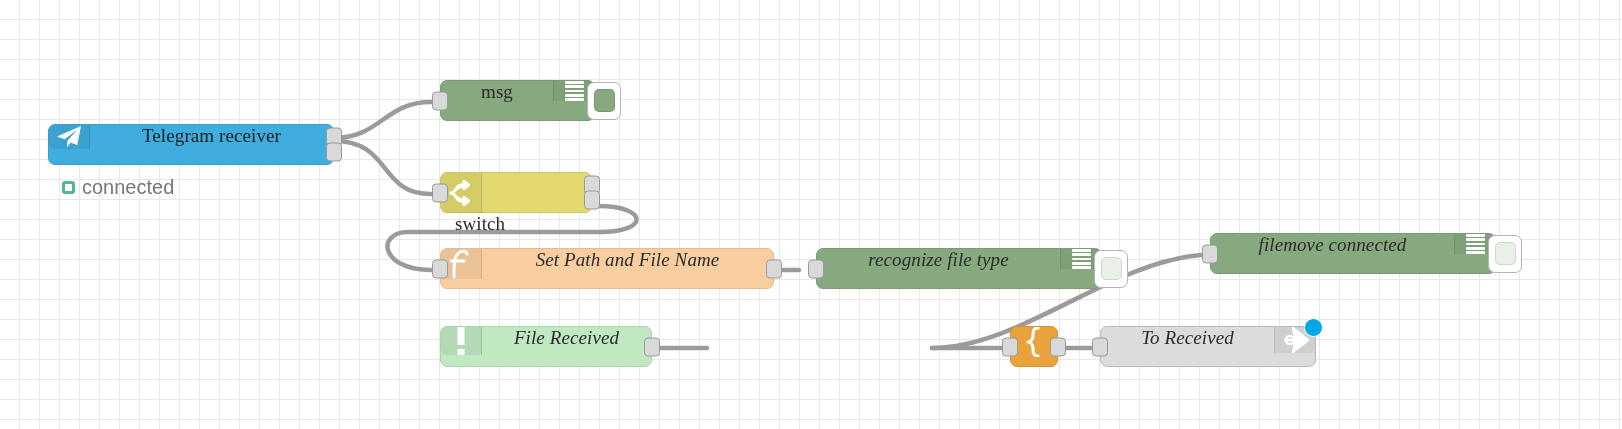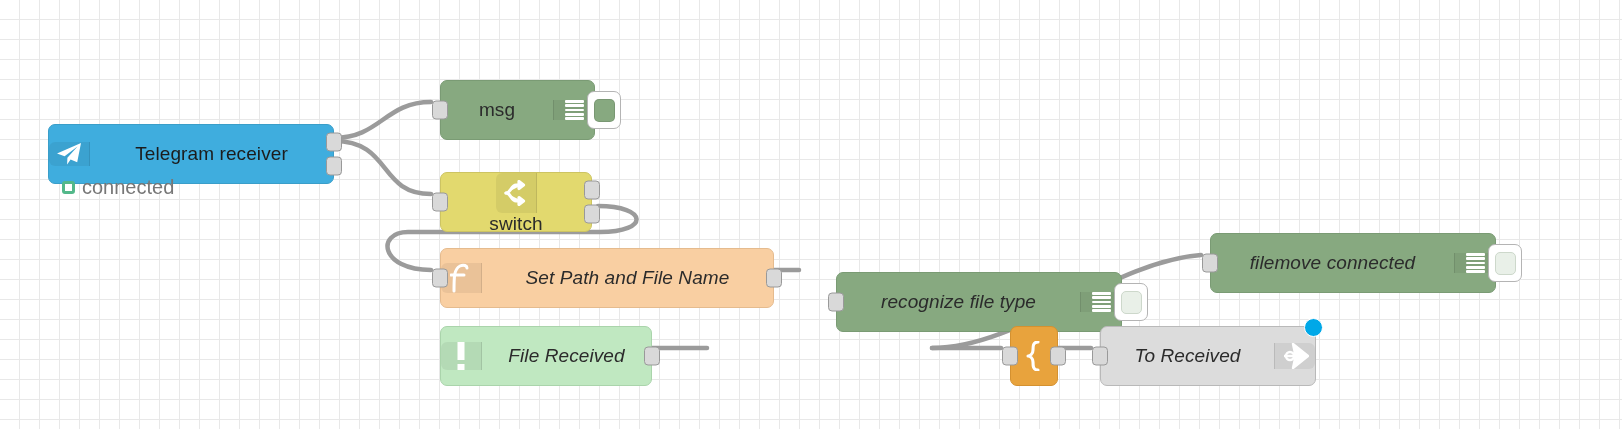--- a/index.html
+++ b/index.html
@@ -31,26 +31,27 @@
     fill: none;
     stroke: #9b9b9b;
     stroke-width: 4.5;
     stroke-linecap: round;
   }
 
   
   .node {
     position: absolute;
     box-sizing: border-box;
-    height: 60px;
+    height: 41px;
     border-radius: 7px;
     border: 1px solid #aaa;
     display: flex;
-    align-items: center;
+    align-items: flex-start;
     box-shadow: none;
+    font-family: Liberation Serif, serif;
   }
   .node .icon-box {
     width: 40px;
     flex: 0 0 40px;
     display: flex;
     align-items: center;
     justify-content: center;
     border-top-left-radius: 6px;
     border-bottom-left-radius: 6px;
     background: rgba(0,0,0,0.06);
@@ -254,21 +255,21 @@
     <div class="icon-box">
       <svg class="ico" width="22" height="30" viewBox="0 0 22 30" aria-hidden="true">
         <path d="M4 28 C4 14 4 6 10 3 C14 1 17 3 17 5" fill="none" stroke="#ffffff" stroke-width="3" stroke-linecap="round"></path>
         <path d="M1 12 L14 12" stroke="#ffffff" stroke-width="3" stroke-linecap="round"></path>
       </svg>
     </div>
     <div class="label italic">Set Path and File Name</div>
     <div class="port out"></div>
   </div>
 
-  <div class="node n-debug" style="left:836px; top:248px; width:286px;margin-top:24px;">
+  <div class="node n-debug" style="left:816px; top:248px; width:286px;">
     <div class="port in"></div>
     <div class="label italic">recognize file type</div>
     <div class="icon-box right">
       <span class="hamburger">
         <i></i>
           <i></i>
           <i></i>
           <i></i>
           <i></i>
       </span>

